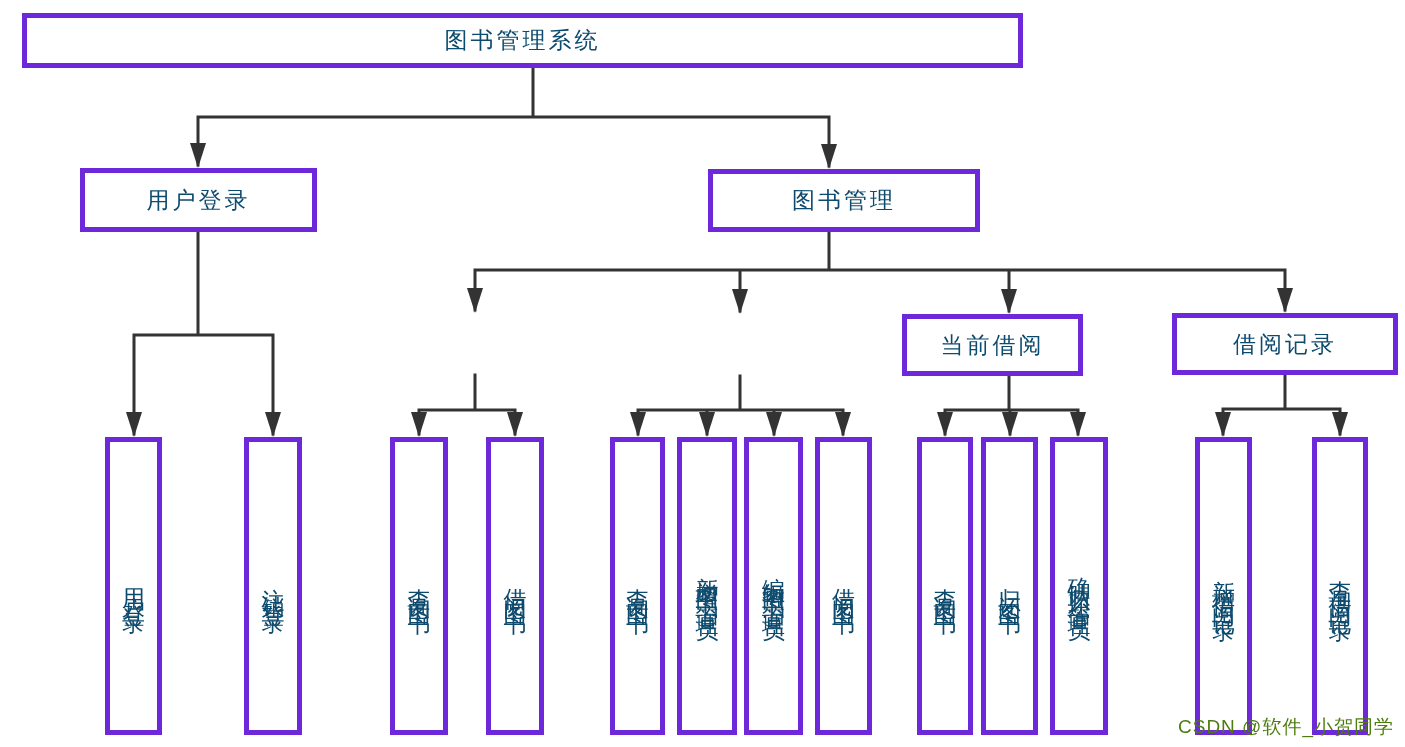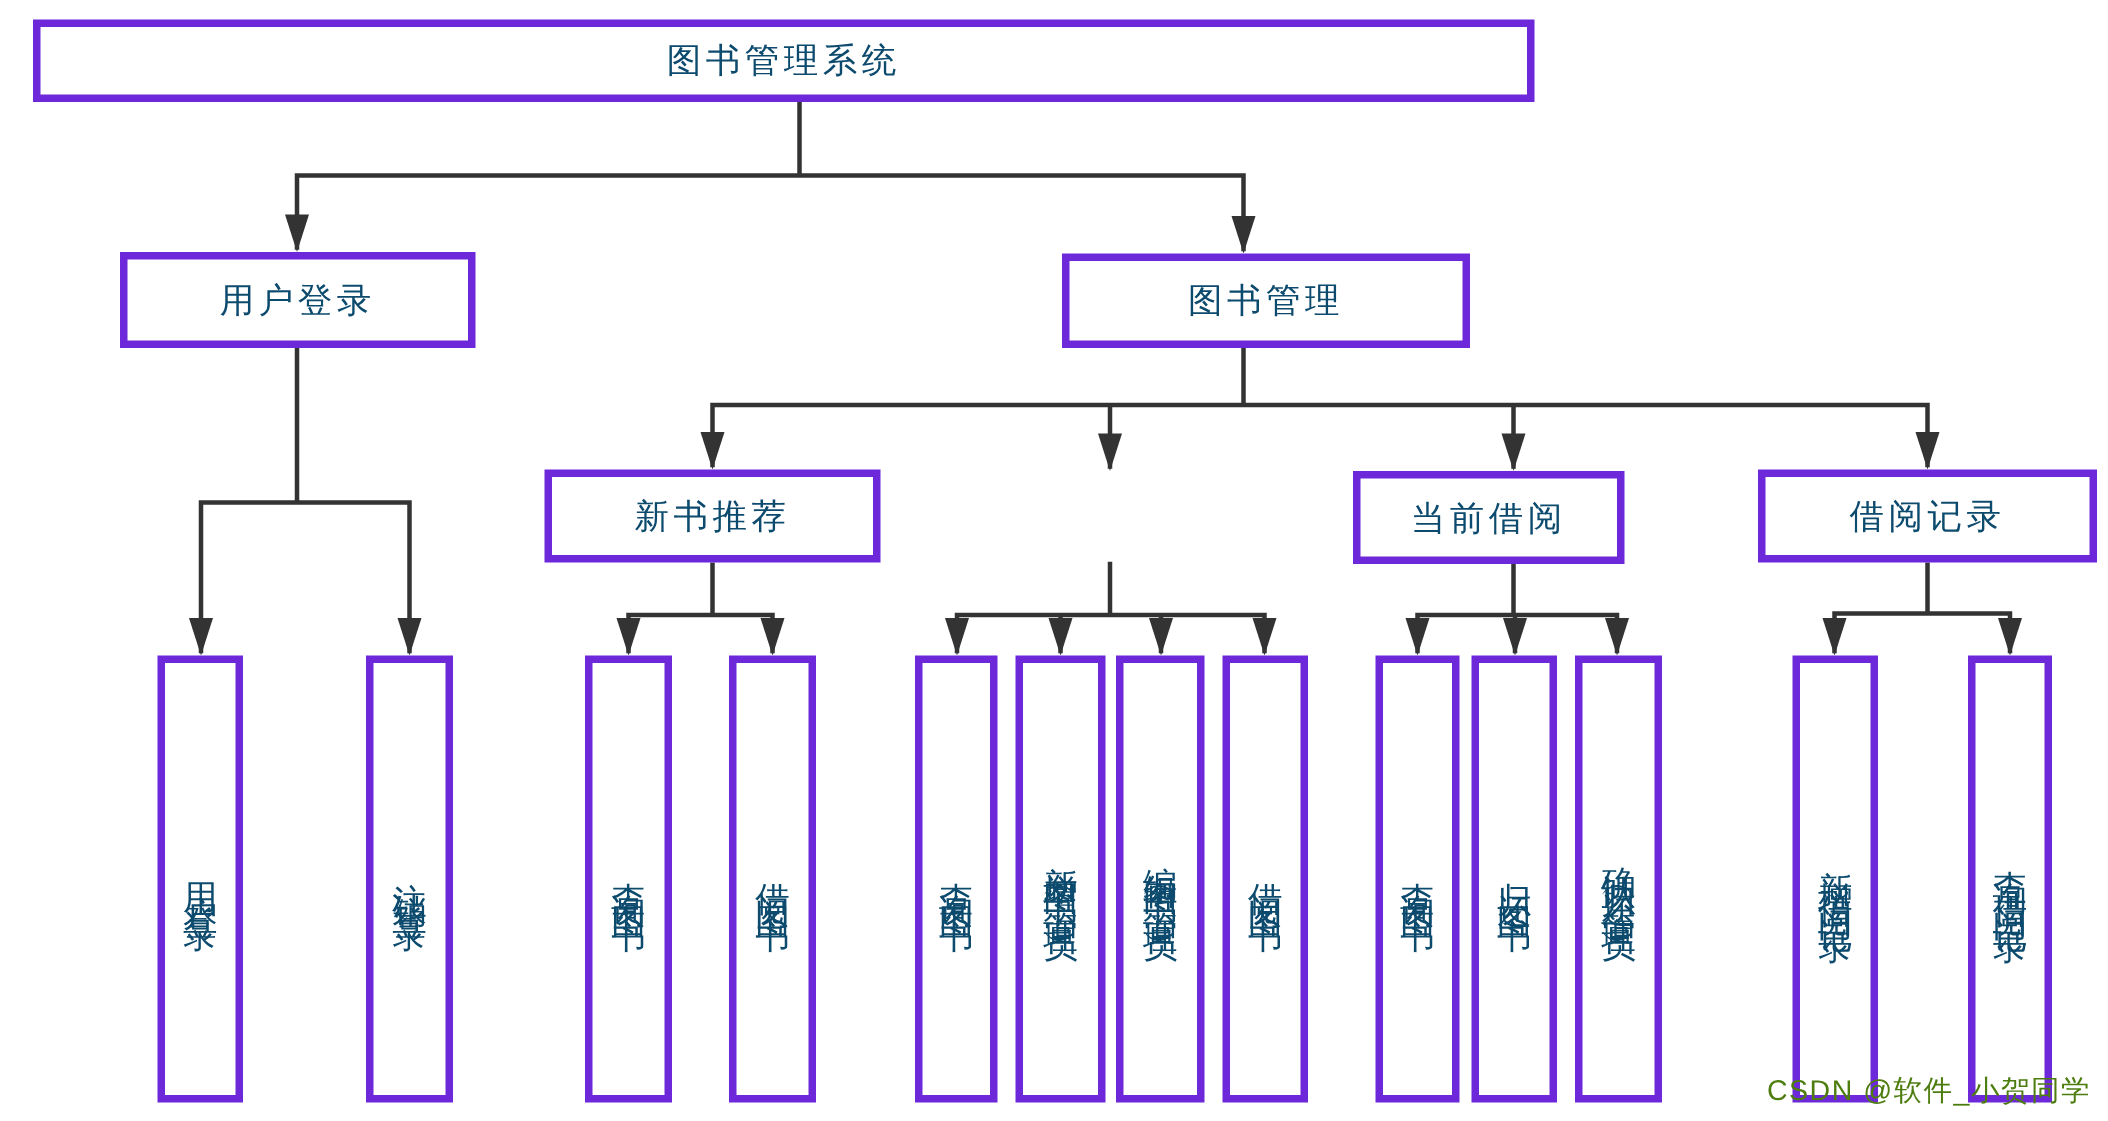--- a/index.html
+++ b/index.html
@@ -115,21 +115,20 @@
       <polygon points="1215,412 1231,412 1223,437"></polygon>
       <polygon points="1332,412 1348,412 1340,437"></polygon>
     </g>
   </svg>
 
   <div id="n-root" class="node node-h">图书管理系统</div>
 
   <div id="n-login" class="node node-h">用户登录</div>
   <div id="n-mgmt" class="node node-h">图书管理</div>
 
-  <div id="n-rec" class="node node-h">新书推荐</div>
   <div id="n-current" class="node node-h">当前借阅</div>
   <div id="n-records" class="node node-h">借阅记录</div>
 
   <div id="l-login-user" class="node node-v">用户登录</div>
   <div id="l-logout" class="node node-v">注销登录</div>
 
   <div id="l-rec-query" class="node node-v">查询图书</div>
   <div id="l-rec-borrow" class="node node-v">借阅图书</div>
 
   <div id="l-bor-query" class="node node-v">查询图书</div>

